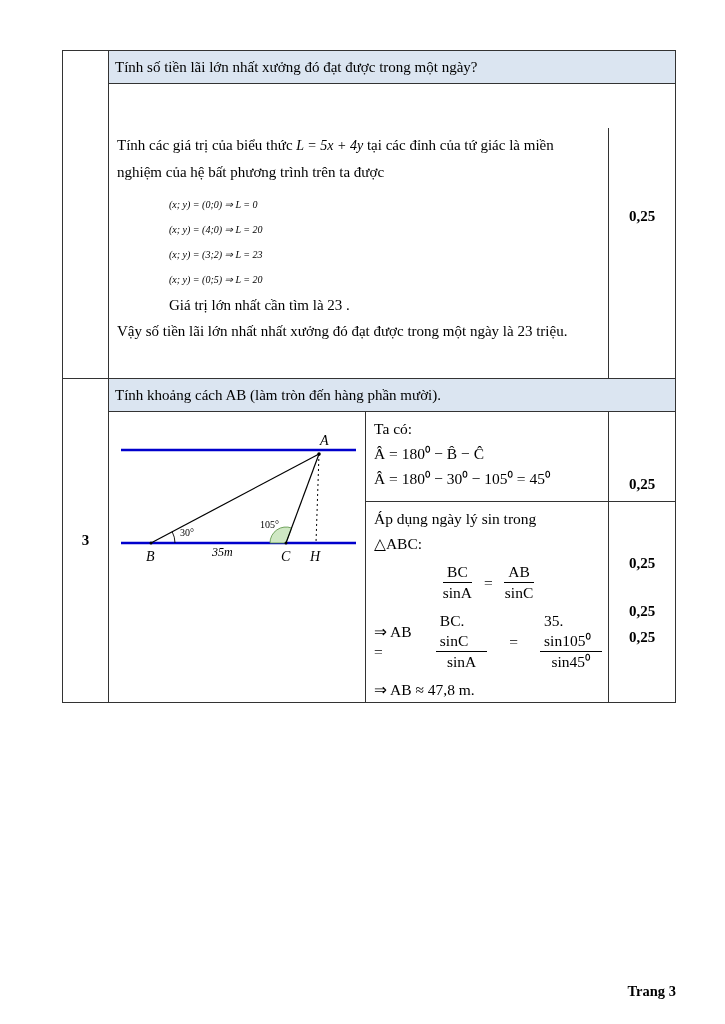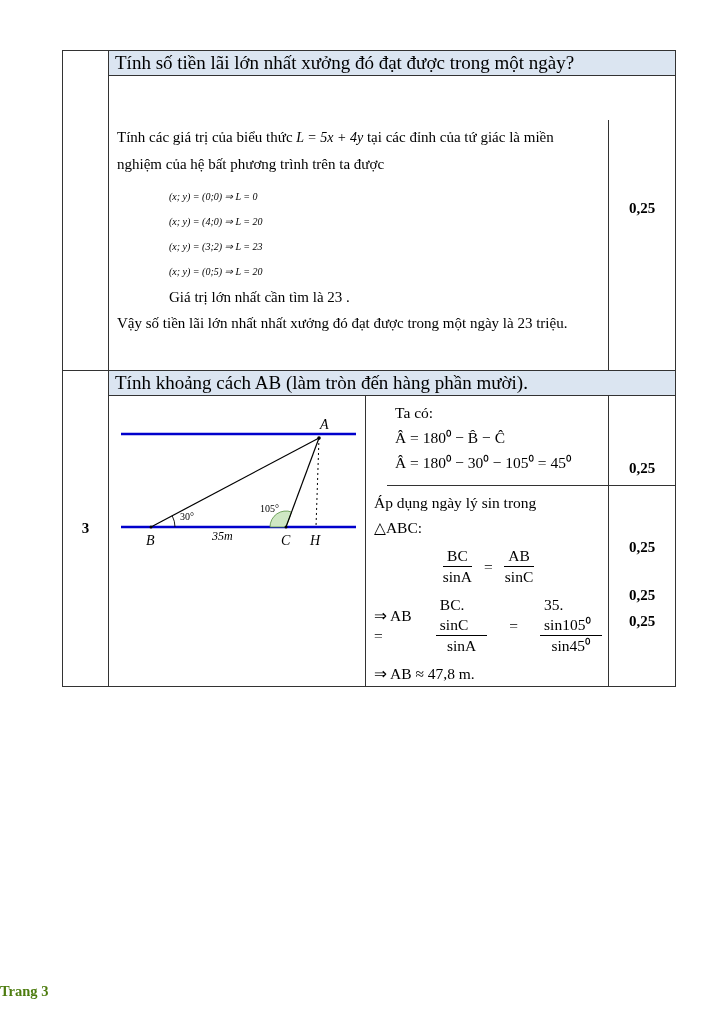--- a/index.html
+++ b/index.html
@@ -18,57 +18,57 @@
 
   .numcell {
     width:46px; flex:0 0 46px; border-right:1px solid #333;
     display:flex; align-items:center; justify-content:center;
     font-weight:bold; font-size:15px;
   }
   .rightcol { flex:1; display:flex; flex-direction:column; min-width:0; }
 
   .hdr {
     height:25px; background:#dbe5f1; border-bottom:1px solid #333;
-    font-size:19px; padding:0 6px; display:flex; align-items:center;
+    font-size:15px; padding:16px 6px; display:flex; align-items:center;
   }
 
   .bodyA { display:flex; height:250px;margin-top:44px; }
   .contentA { flex:1; border-right:1px solid #333; padding:4px 8px 0 8px; font-size:15px; line-height:26px; overflow:hidden; }
   .ptscell { width:66px; flex:0 0 66px; display:flex; flex-direction:column; align-items:center; font-weight:bold; font-size:15px; }
   .ptsA { padding-top:80px; }
 
   .mathi { font-style:italic; font-size:14px; }
   .evals { margin-top:7px; }
   .mline { margin-left:52px; font-style:italic; font-size:10px; line-height:25px; }
   .maxline { margin-left:52px; line-height:25px; margin-top:1px; }
   .concl { line-height:26px; }
 
   .bodyB { display:flex; height:290px; }
   .figcell { width:257px; flex:0 0 257px; border-right:1px solid #333; padding:6px 0 0 5px; overflow:hidden; }
   .solcol { flex:1; display:flex; flex-direction:column; min-width:0; }
-  .solrow1 { display:flex; height:135px; border-bottom:1px solid #333;margin-left:21px; }
+  .solrow1 { display:flex; height:135px; border-bottom:1px solid #333; }
   .solrow2 { display:flex; flex:1; }
   .solcell { flex:1; border-right:1px solid #333; padding:4px 6px 0 8px; font-size:15.5px; line-height:25px; overflow:hidden; }
 
   .pts1 { justify-content:flex-end; padding-bottom:8px; }
   .pts3 { padding-top:52px; }
   .pts3 .pv { display:block; line-height:18px; }
   .pts3 .pv + .pv { margin-top:30px; }
   .pts3 .pv + .pv + .pv { margin-top:8px; }
 
   .fraceq { display:flex; align-items:center; justify-content:center; gap:8px; margin:6px 0 8px; line-height:20px; }
   .fraceq2 { justify-content:flex-start; gap:22px; margin:2px 0 4px; }
   .frac { display:inline-flex; flex-direction:column; align-items:center; line-height:20px; }
   .frac .fnum { border-bottom:1.4px solid #000; padding:0 4px; }
   .frac .fden { padding:0 4px; }
   .result { margin-top:5px; }
 
   .footer {
-    position:absolute; left:0; top:983px; width:676px; 
-    font-weight:bold; font-size:14.5px; color:#4d7c0f;
+    position:absolute; left:0; top:983px; width:676px; text-align:right;
+    font-weight:bold; font-size:14.5px; color:#000000;
   }
 
   
   .blue { stroke:#0000cc; stroke-width:2.6; }
   .blk  { stroke:#000; stroke-width:1.2; }
   .dotl { stroke:#000; stroke-width:1; stroke-dasharray:2,3; }
   .wedge{ fill:#cfe8c4; stroke:#568f3f; stroke-width:0.8; }
   .arcB { fill:none; stroke:#000; stroke-width:0.9; }
   .lbl  { font-family:"Liberation Serif", serif; font-style:italic; font-size:14px; fill:#000; }
   .smal { font-family:"Liberation Serif", serif; font-size:10px; fill:#000; }

